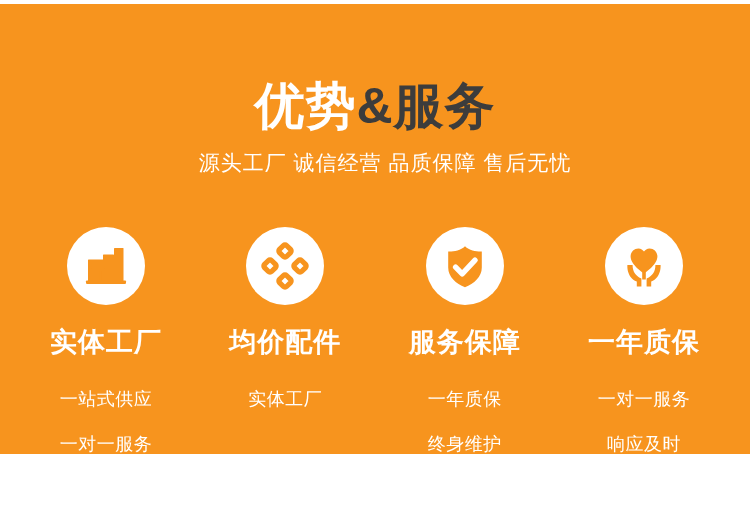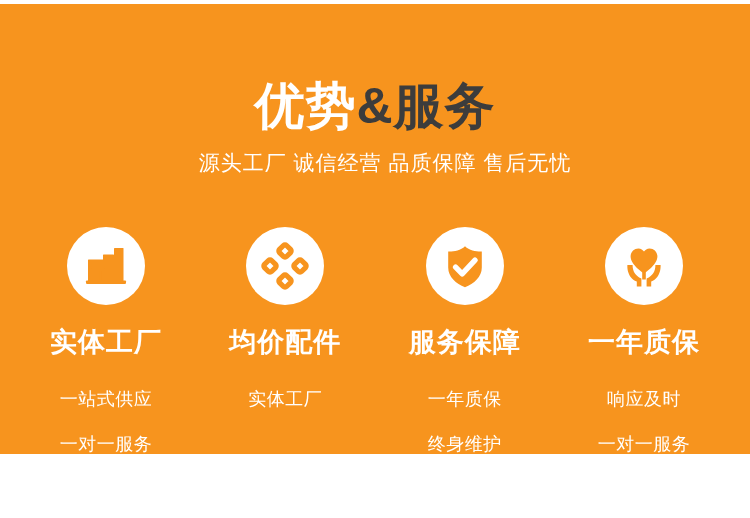--- a/index.html
+++ b/index.html
@@ -194,19 +194,19 @@
             <path d="M8.4 24.0 C8.4 24.0 7.3 36.4 17.8 40.6 L17.8 45.6 L22.4 45.6 L22.4 37.5 C16.0 34.8 13.6 30.0 13.6 24.0 Z"></path>
 
             <path d="M41.6 24.0 C41.6 24.0 42.7 36.4 32.2 40.6 L32.2 45.6 L27.6 45.6 L27.6 37.5 C34.0 34.8 36.4 30.0 36.4 24.0 Z"></path>
 
             <rect x="23.2" y="30.5" width="3.6" height="8"></rect>
           </g>
         </svg>
       </div>
       <div class="feature-title">一年质保</div>
       <div class="feature-desc">
+        <span class="line">一对一服务</span>
         <span class="line">响应及时</span>
-        <span class="line">一对一服务</span>
       </div>
     </div>
 
   </div>
 </div>
 
 </body></html>

